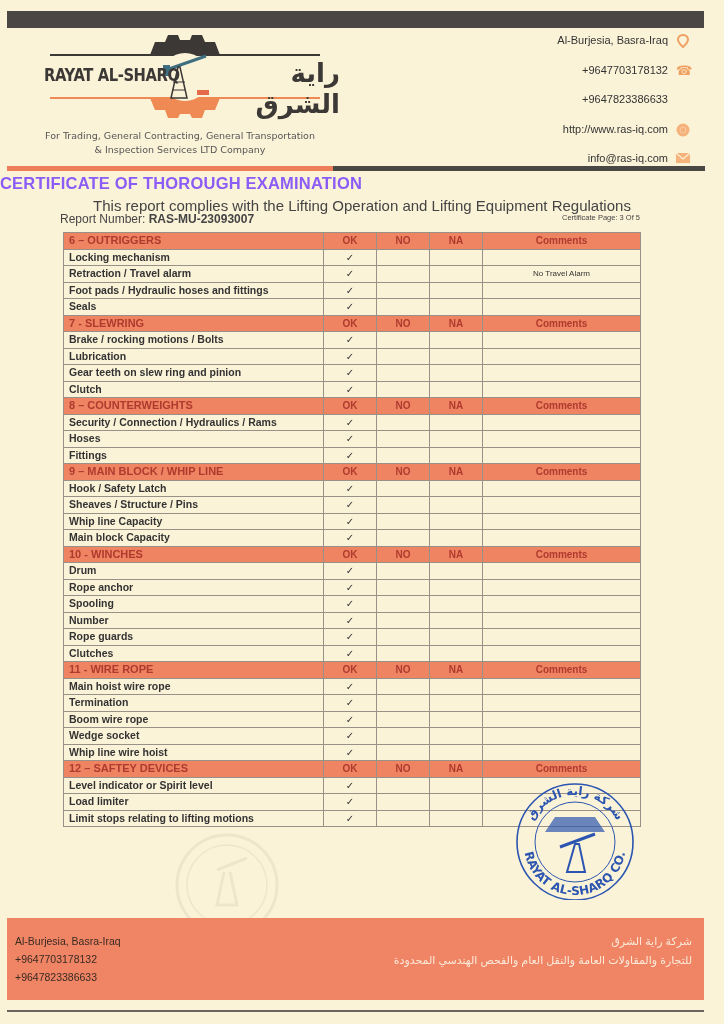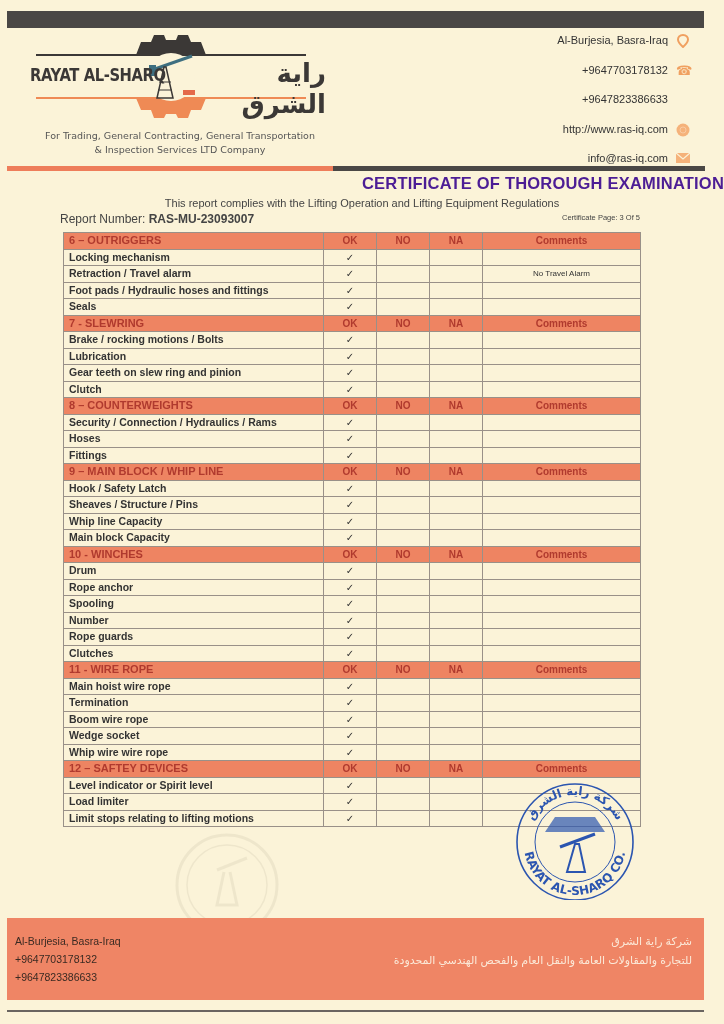--- a/index.html
+++ b/index.html
@@ -3,31 +3,31 @@
 <meta charset="utf-8">
 <style>
   html, body { margin: 0; padding: 0; }
   body {
     width: 724px; height: 1024px; position: relative; overflow: hidden;
     background: #fbf3d8;
     font-family: "Liberation Sans", "DejaVu Sans", sans-serif;
     color: #333;
   }
   .top-bar { position: absolute; left: 7px; top: 11px; width: 697px; height: 17px; background: #4a4745; }
-  .logo { position: absolute; left: 16px; top: 32px; width: 310px; height: 90px; }
+  .logo { position: absolute; left: 30px; top: 32px; width: 310px; height: 90px; }
   .logo-en { position: absolute; left: 14px; top: 32px; font-family: "DejaVu Sans", sans-serif; font-size: 18px; font-weight: bold; color: #3b3836; letter-spacing: -0.5px; transform: scaleX(0.82); transform-origin: left; }
   .logo-ar { position: absolute; left: 196px; top: 26px; font-size: 26px; font-weight: bold; color: #3b3836; direction: rtl; }
   .tagline { position: absolute; left: 30px; top: 129px; width: 300px; text-align: center; font-size: 9.5px; color: #555; line-height: 14px; font-family: "DejaVu Sans", sans-serif; }
   .contacts { position: absolute; right: 34px; top: 34px; text-align: right; font-size: 11px; color: #333; }
   .contact { height: 29.5px; display: flex; align-items: flex-start; justify-content: flex-end; gap: 8px; }
   .contact .icon { width: 14px; height: 14px; display: inline-block; color: #f0a060; font-size: 13px; line-height: 14px; text-align: center; }
   .divider-orange { position: absolute; left: 7px; top: 166px; width: 326px; height: 5px; background: #ee7d5a; }
   .divider-dark { position: absolute; left: 333px; top: 166px; width: 372px; height: 5px; background: #4a4745; }
-  .title { position: absolute; left: 0; width: 724px; top: 174px; text-align: right; font-size: 16.5px; font-weight: bold; color: #4c1d95; letter-spacing: 0.2px; }
-  .subtitle { position: absolute; left: 0; width: 724px; top: 197px; text-align: center; font-size: 11px; color: #444; }
+  .title { position: absolute; left: 0; width: 724px; top: 174px; text-align: left; font-size: 16.5px; font-weight: bold; color: #8b5cf6; letter-spacing: 0.2px; }
+  .subtitle { position: absolute; left: 0; width: 724px; top: 197px; text-align: center; font-size: 15px; color: #444; }
   .report-num { position: absolute; left: 60px; top: 212px; font-size: 12px; color: #444; }
   .report-num b { font-weight: bold; }
   .cert-page { position: absolute; right: 84px; top: 213px; font-size: 7.5px; color: #444; }
   table.checklist { position: absolute; left: 63px; top: 216px; width: 577px; border-collapse: collapse; table-layout: fixed; font-size: 10.5px; margin-top: 16px; }
   table.checklist td { border: 1px solid #999088; height: 15.5px; padding: 0 0 0 5px; line-height: 15.5px; white-space: nowrap; overflow: hidden; color: #333; }
   tr.section td { background: #ee8462; font-weight: bold; color: #b03a2e; font-size: 11px; }
   tr.section td.col-h { text-align: center; padding: 0; color: #b03a2e; font-size: 10px; }
   td.check { text-align: center; padding: 0 !important; color: #555; font-size: 10px; }
   td.comment { text-align: center; padding: 0 !important; font-size: 8px; color: #555; }
   tr.item td.label { font-weight: bold; color: #333; }
@@ -333,21 +333,21 @@
         <td class="comment"></td>
       </tr>
       <tr class="item">
         <td class="label">Wedge socket</td>
         <td class="check">✓</td>
         <td class="check"></td>
         <td class="check"></td>
         <td class="comment"></td>
       </tr>
       <tr class="item">
-        <td class="label">Whip wire wire rope</td>
+        <td class="label">Whip line wire hoist</td>
         <td class="check">✓</td>
         <td class="check"></td>
         <td class="check"></td>
         <td class="comment"></td>
       </tr>
       <tr class="section">
         <td>12 – SAFTEY DEVICES</td>
         <td class="col-h">OK</td>
         <td class="col-h">NO</td>
         <td class="col-h">NA</td>

